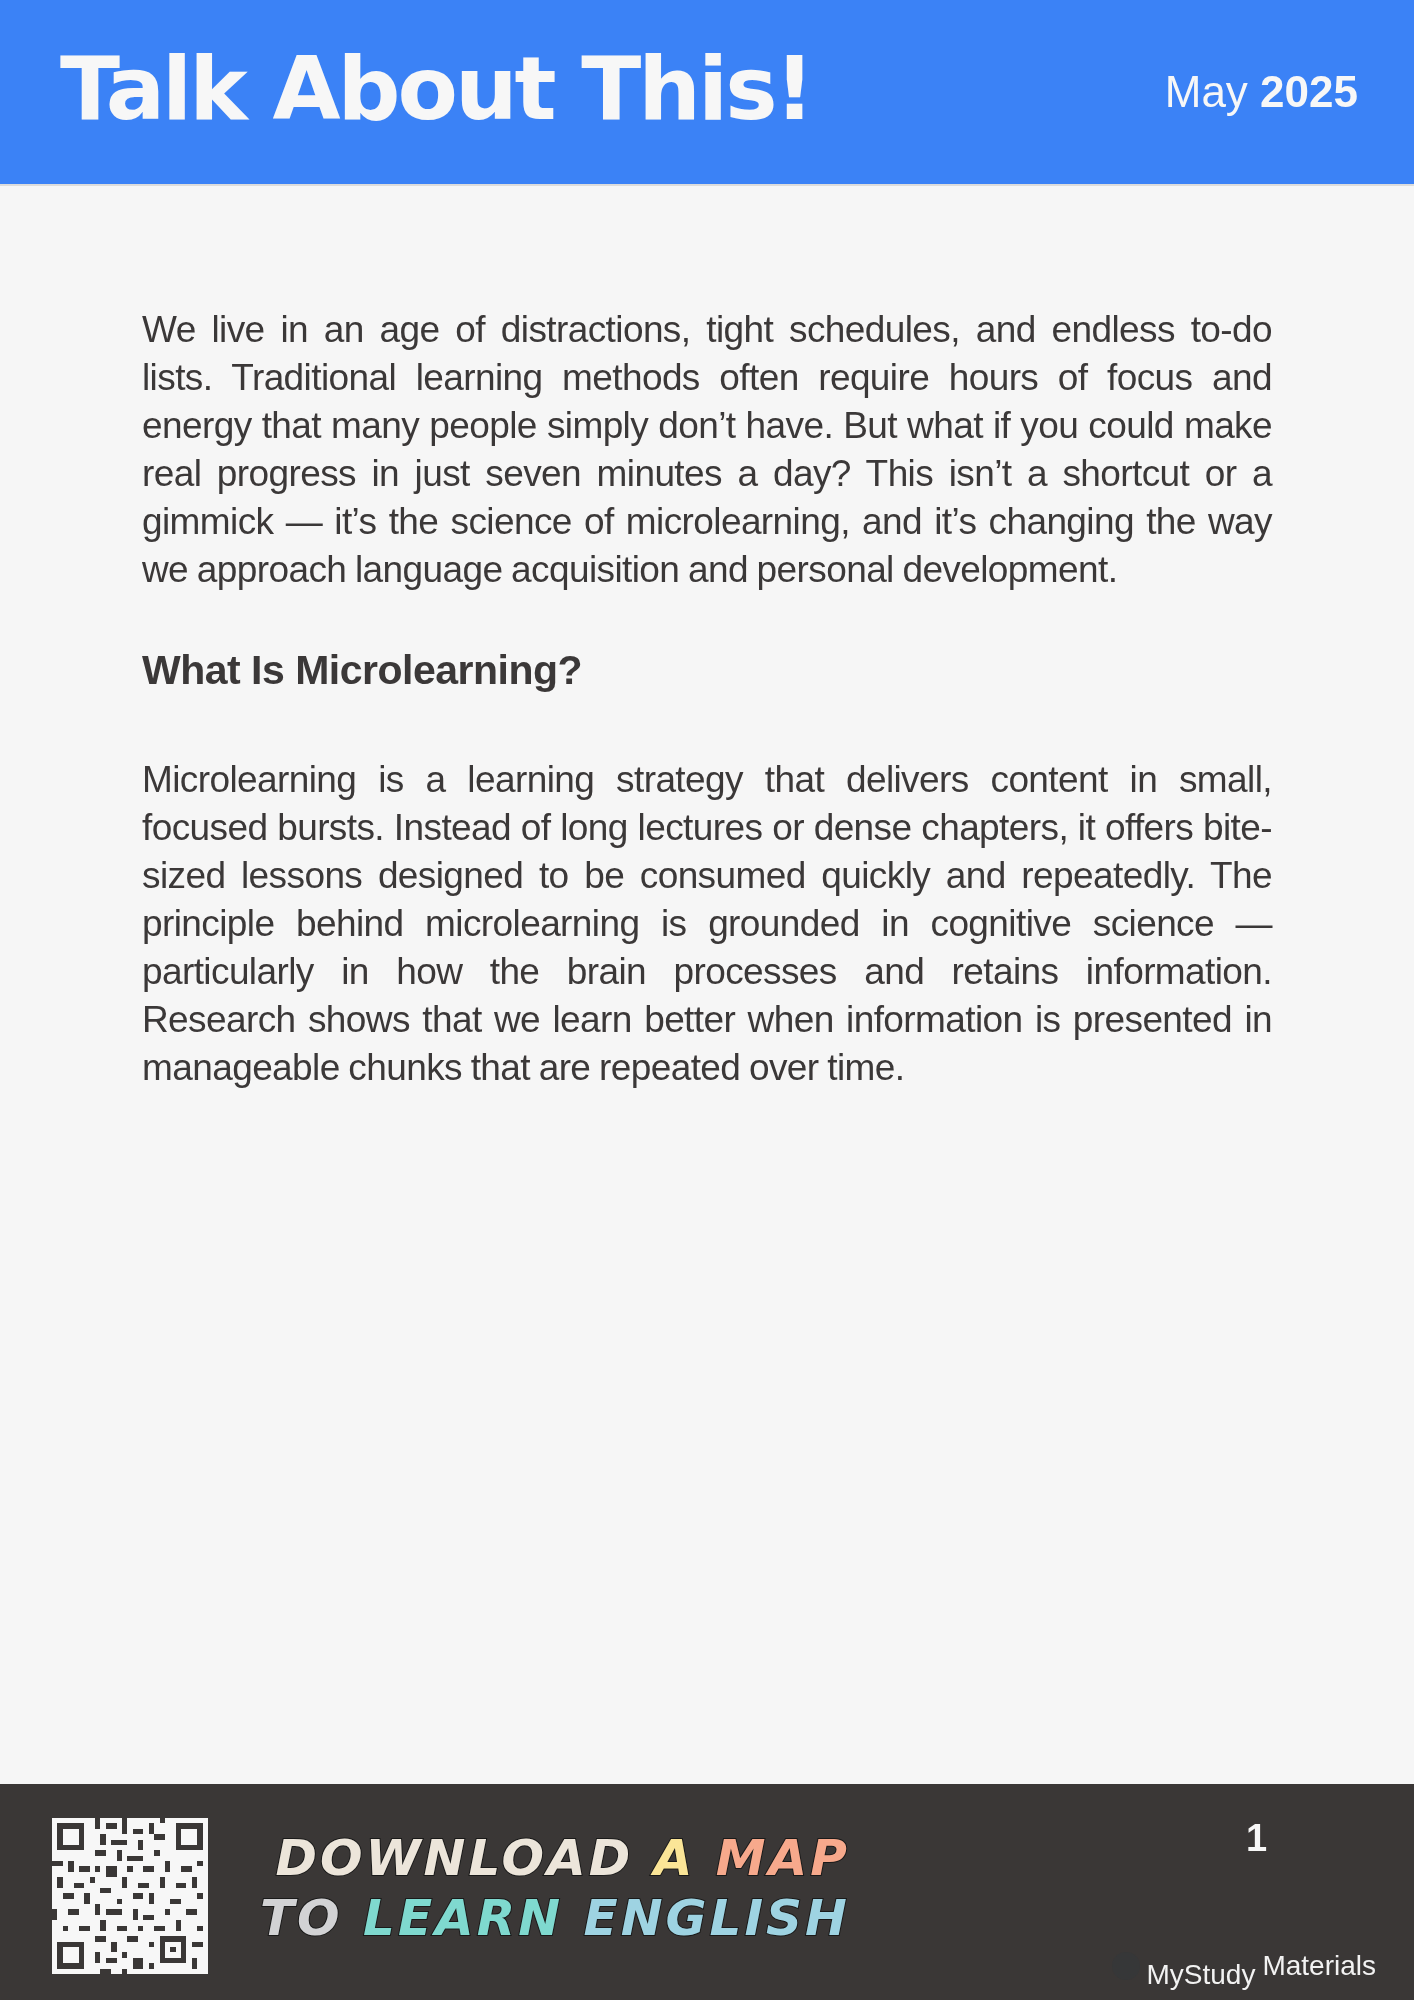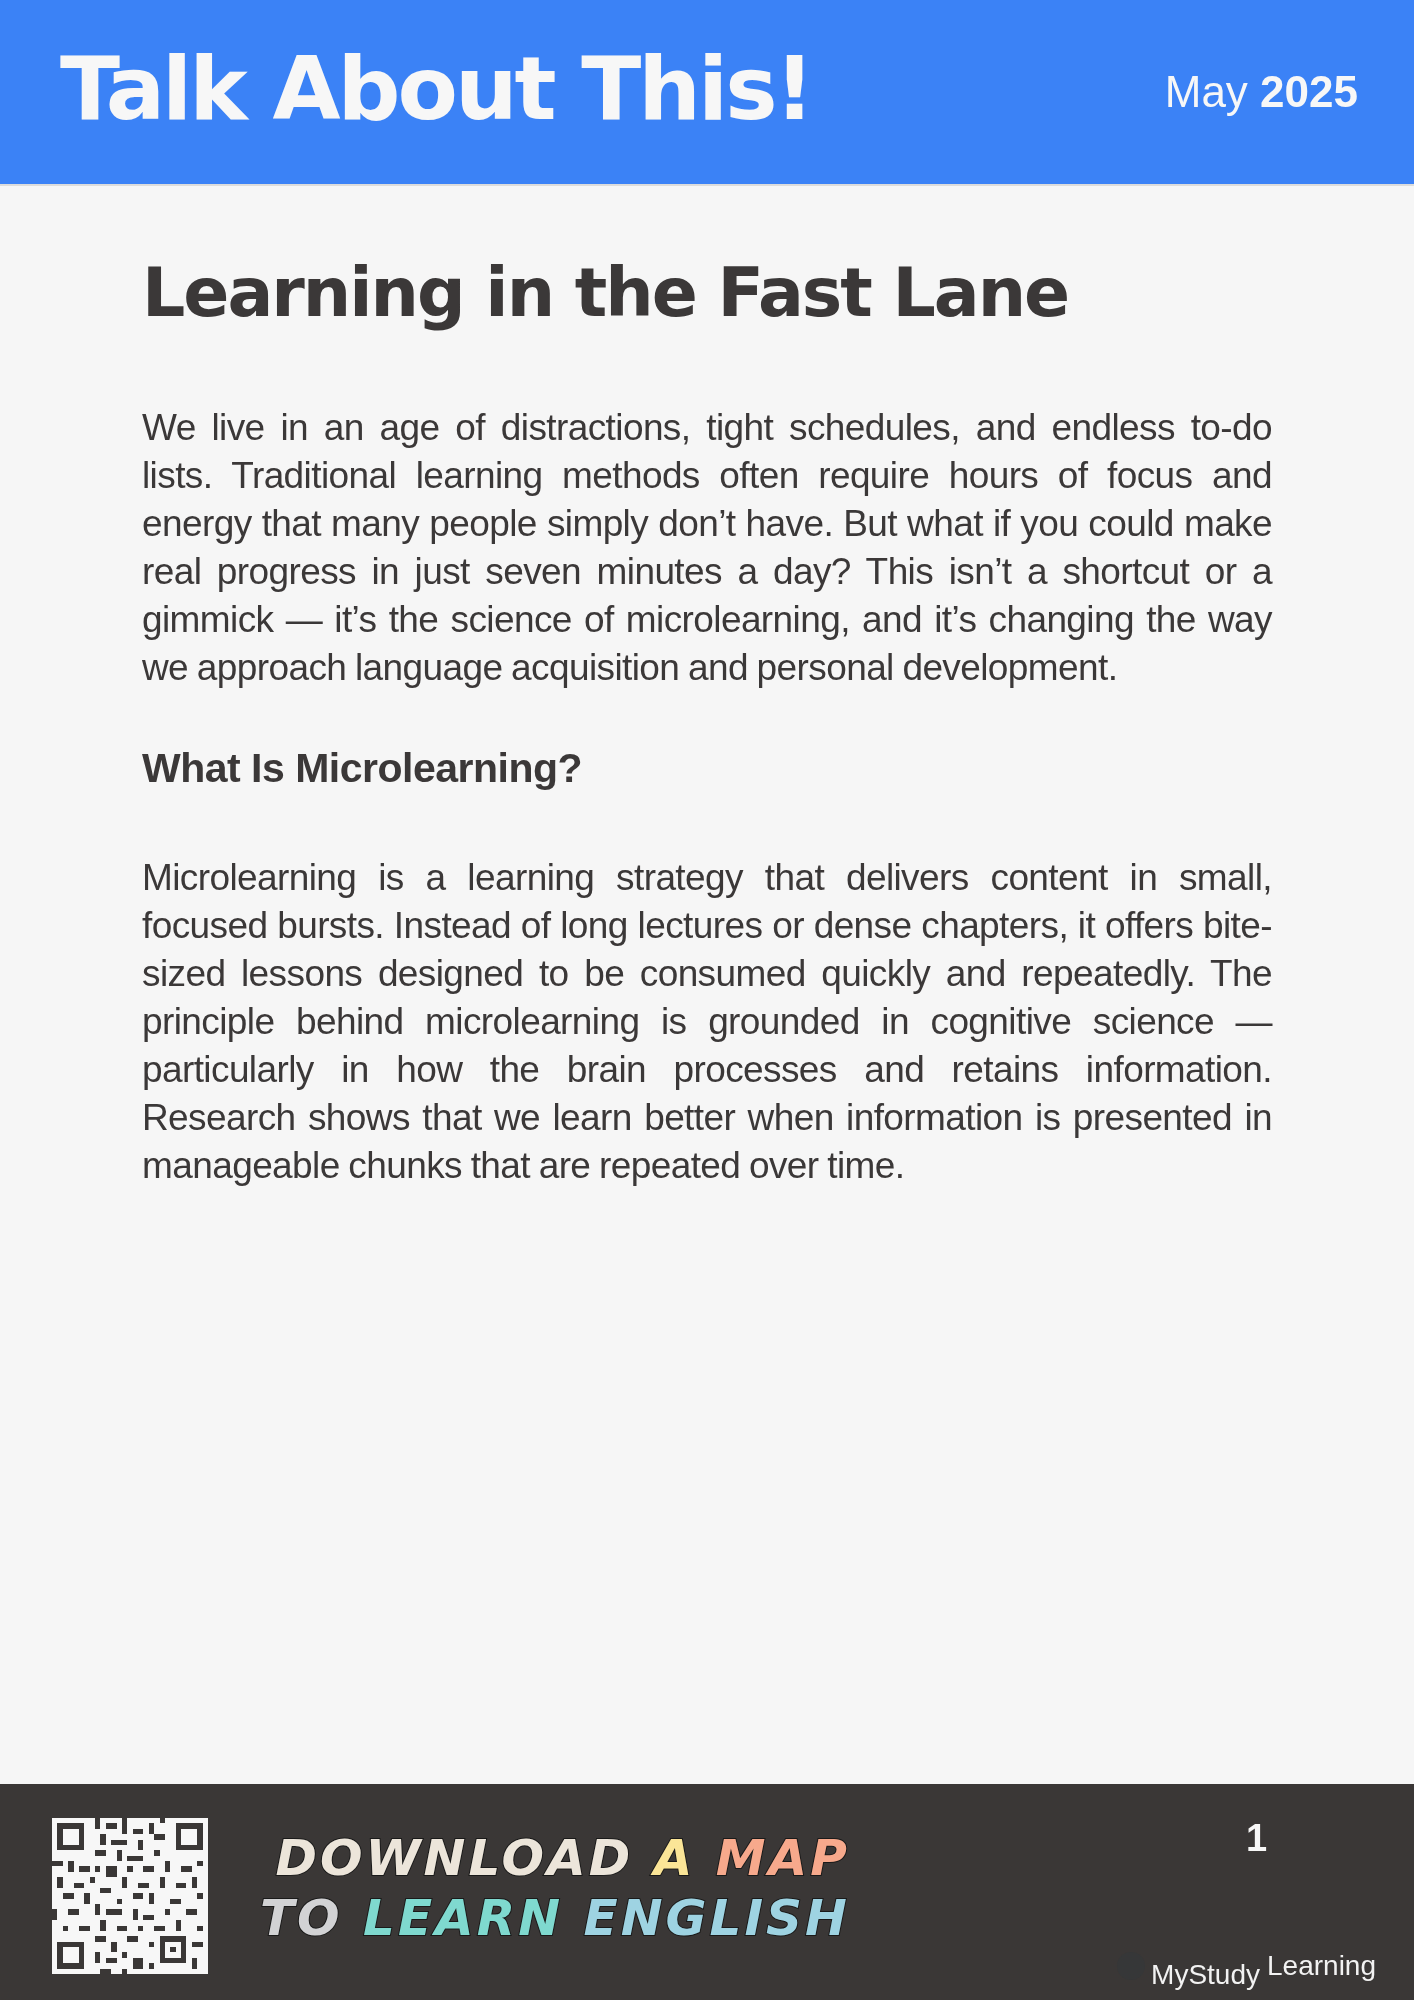--- a/index.html
+++ b/index.html
@@ -75,21 +75,20 @@
 
 <div class="header">
   <div class="title">Talk About This!</div>
   <div class="date">
     <span>May</span>
     <span class="year">2025</span>
   </div>
 </div>
 
 <div class="main">
-  <h1 class="article-title">Learning in the Fast Lane</h1>
   <p class="para p1">We live in an age of distractions, tight schedules, and endless to-do lists. Traditional learning methods often require hours of focus and energy that many people simply don’t have. But what if you could make real progress in just seven minutes a day? This isn’t a shortcut or a gimmick — it’s the science of microlearning, and it’s changing the way we approach language acquisition and personal development.</p>
   <h2 class="subhead">What Is Microlearning?</h2>
   <p class="para p2">Microlearning is a learning strategy that delivers content in small, focused bursts. Instead of long lectures or dense chapters, it offers bite-sized lessons designed to be consumed quickly and repeatedly. The principle behind microlearning is grounded in cognitive science — particularly in how the brain processes and retains information. Research shows that we learn better when information is presented in manageable chunks that are repeated over time.</p>
 </div>
 
 <div class="footer">
   <svg class="qr" viewBox="0 0 29 29" shape-rendering="crispEdges">
     <rect width="29" height="29" fill="#f7f7f7"></rect>
     <g fill="#3a3736">
 
@@ -182,15 +181,15 @@
     <span class="line">
       <span style="color:#d2d2d4">TO </span><span style="color:#7fd9cf">LEARN </span><span style="color:#9ed3e2">ENGLISH</span>
     </span>
   </div>
 
   <div class="page-num">1</div>
 
   <div class="brand">
     <span class="logo"></span>
     <span class="brand-bold">MyStudy</span>
-    <span>Learning</span>
+    <span>Materials</span>
   </div>
 </div>
 
 </body></html>

